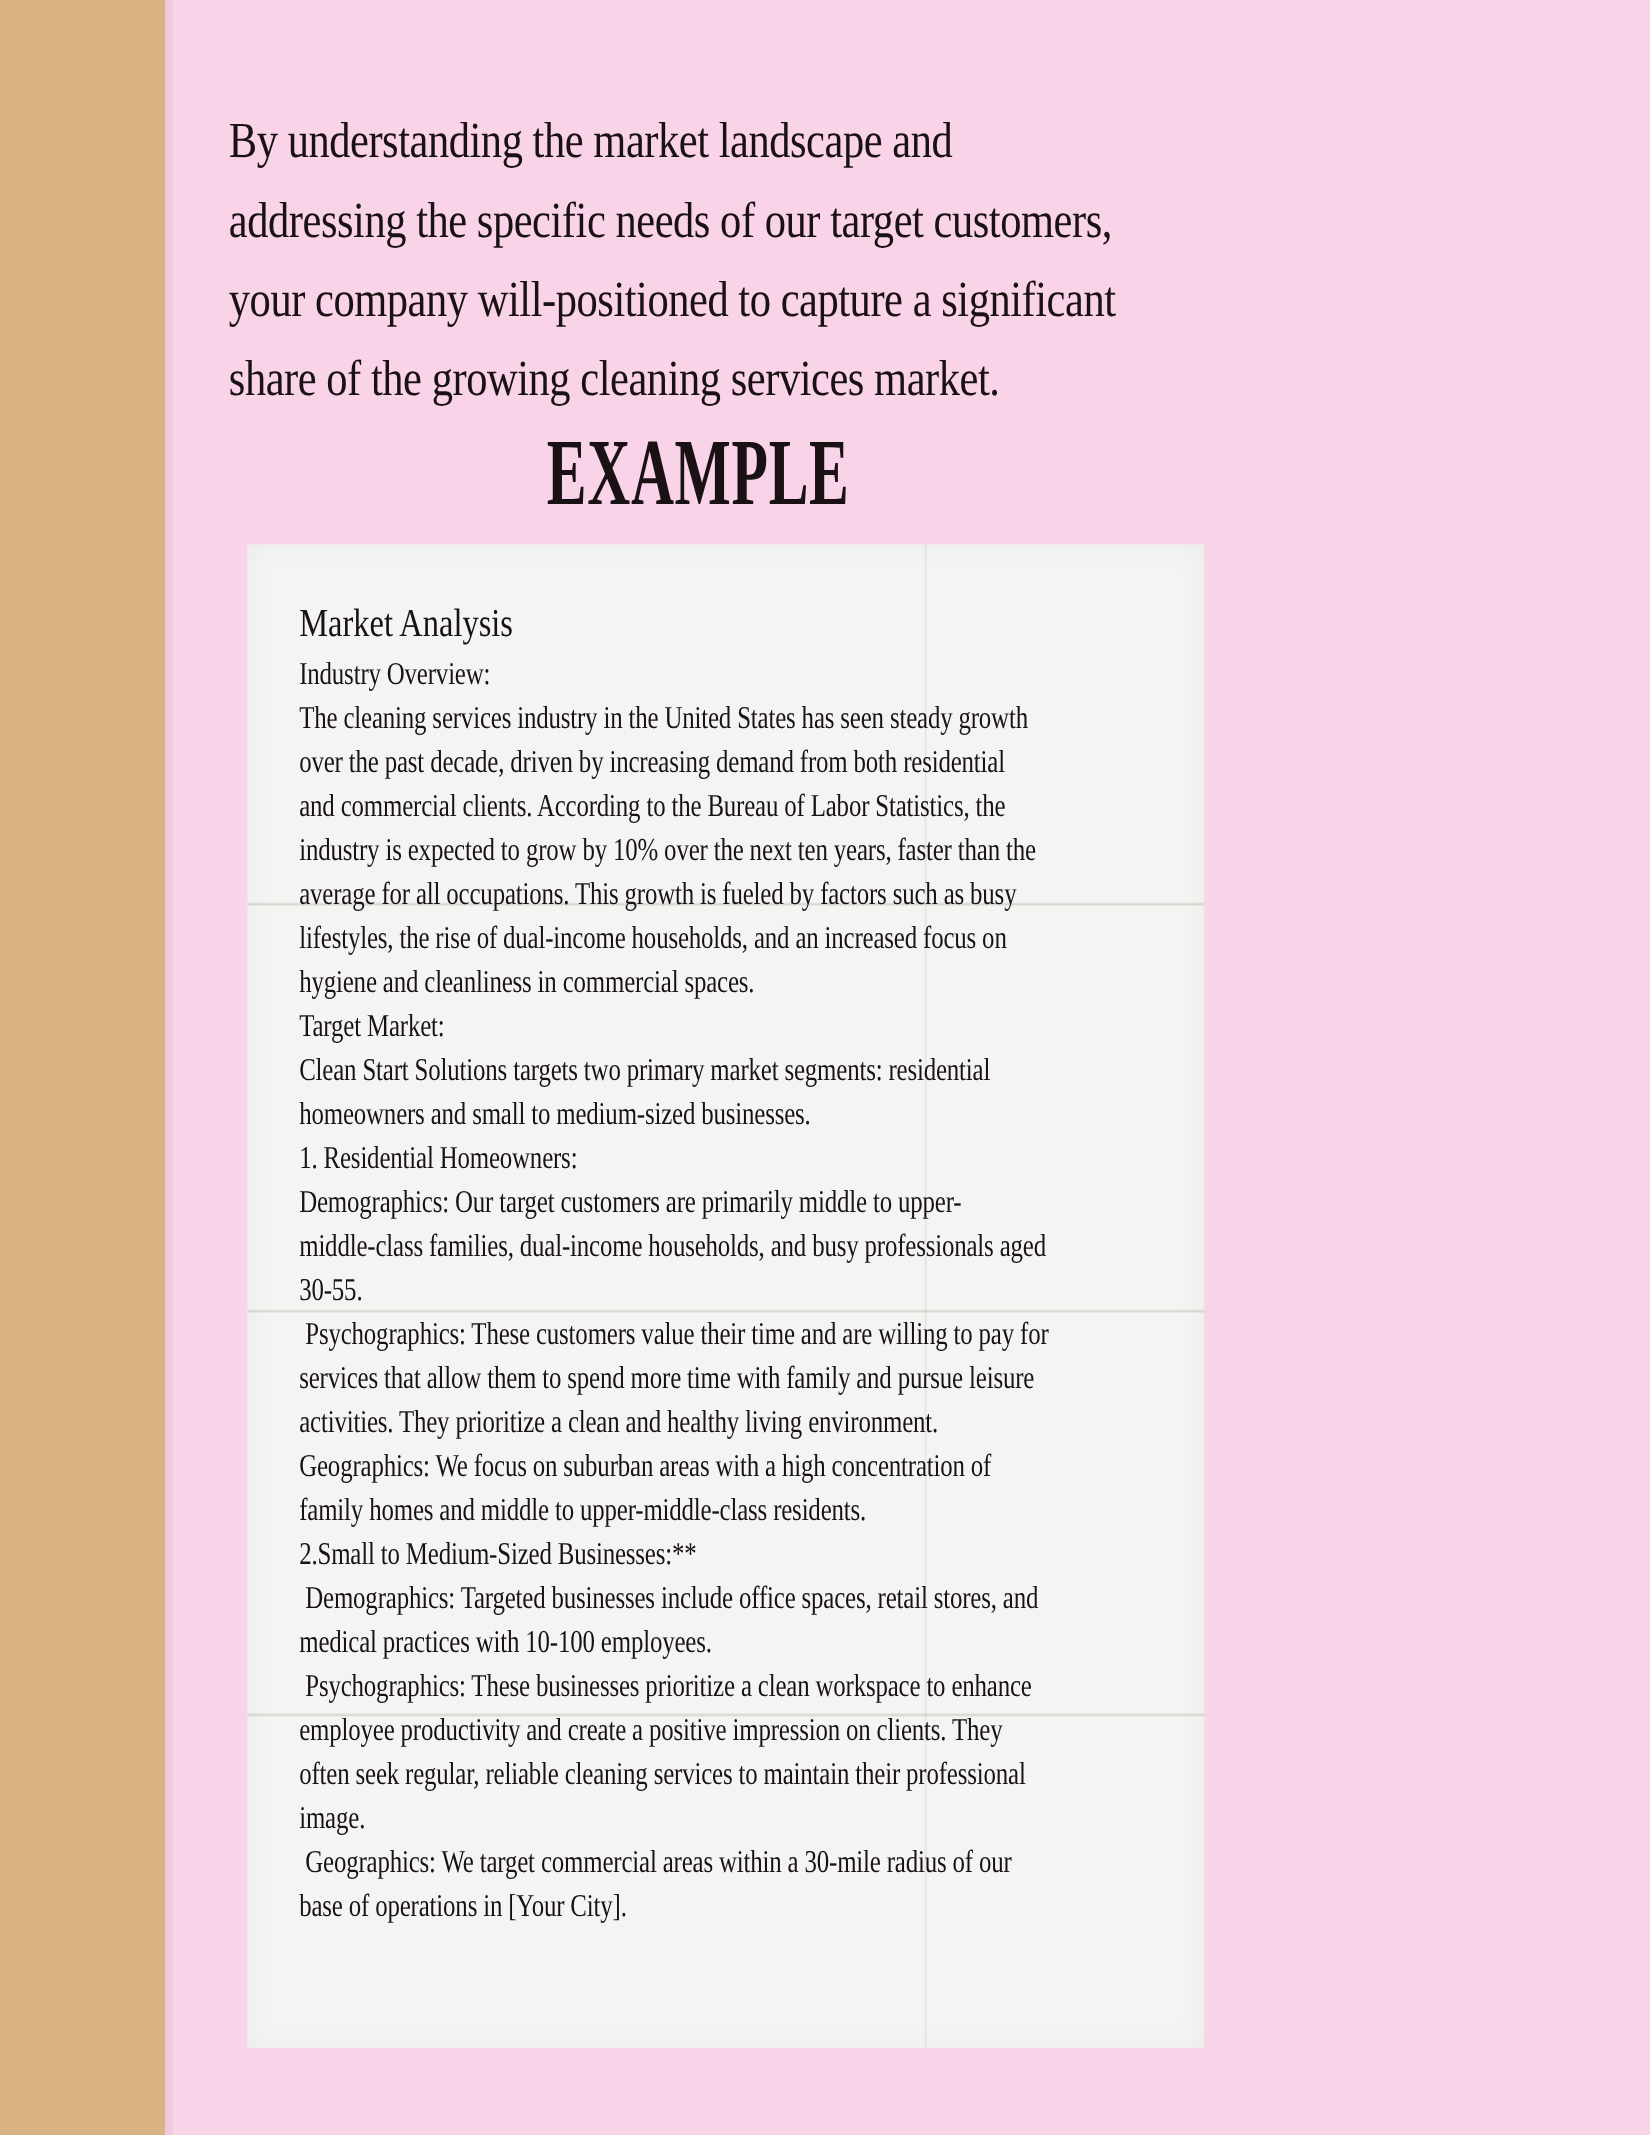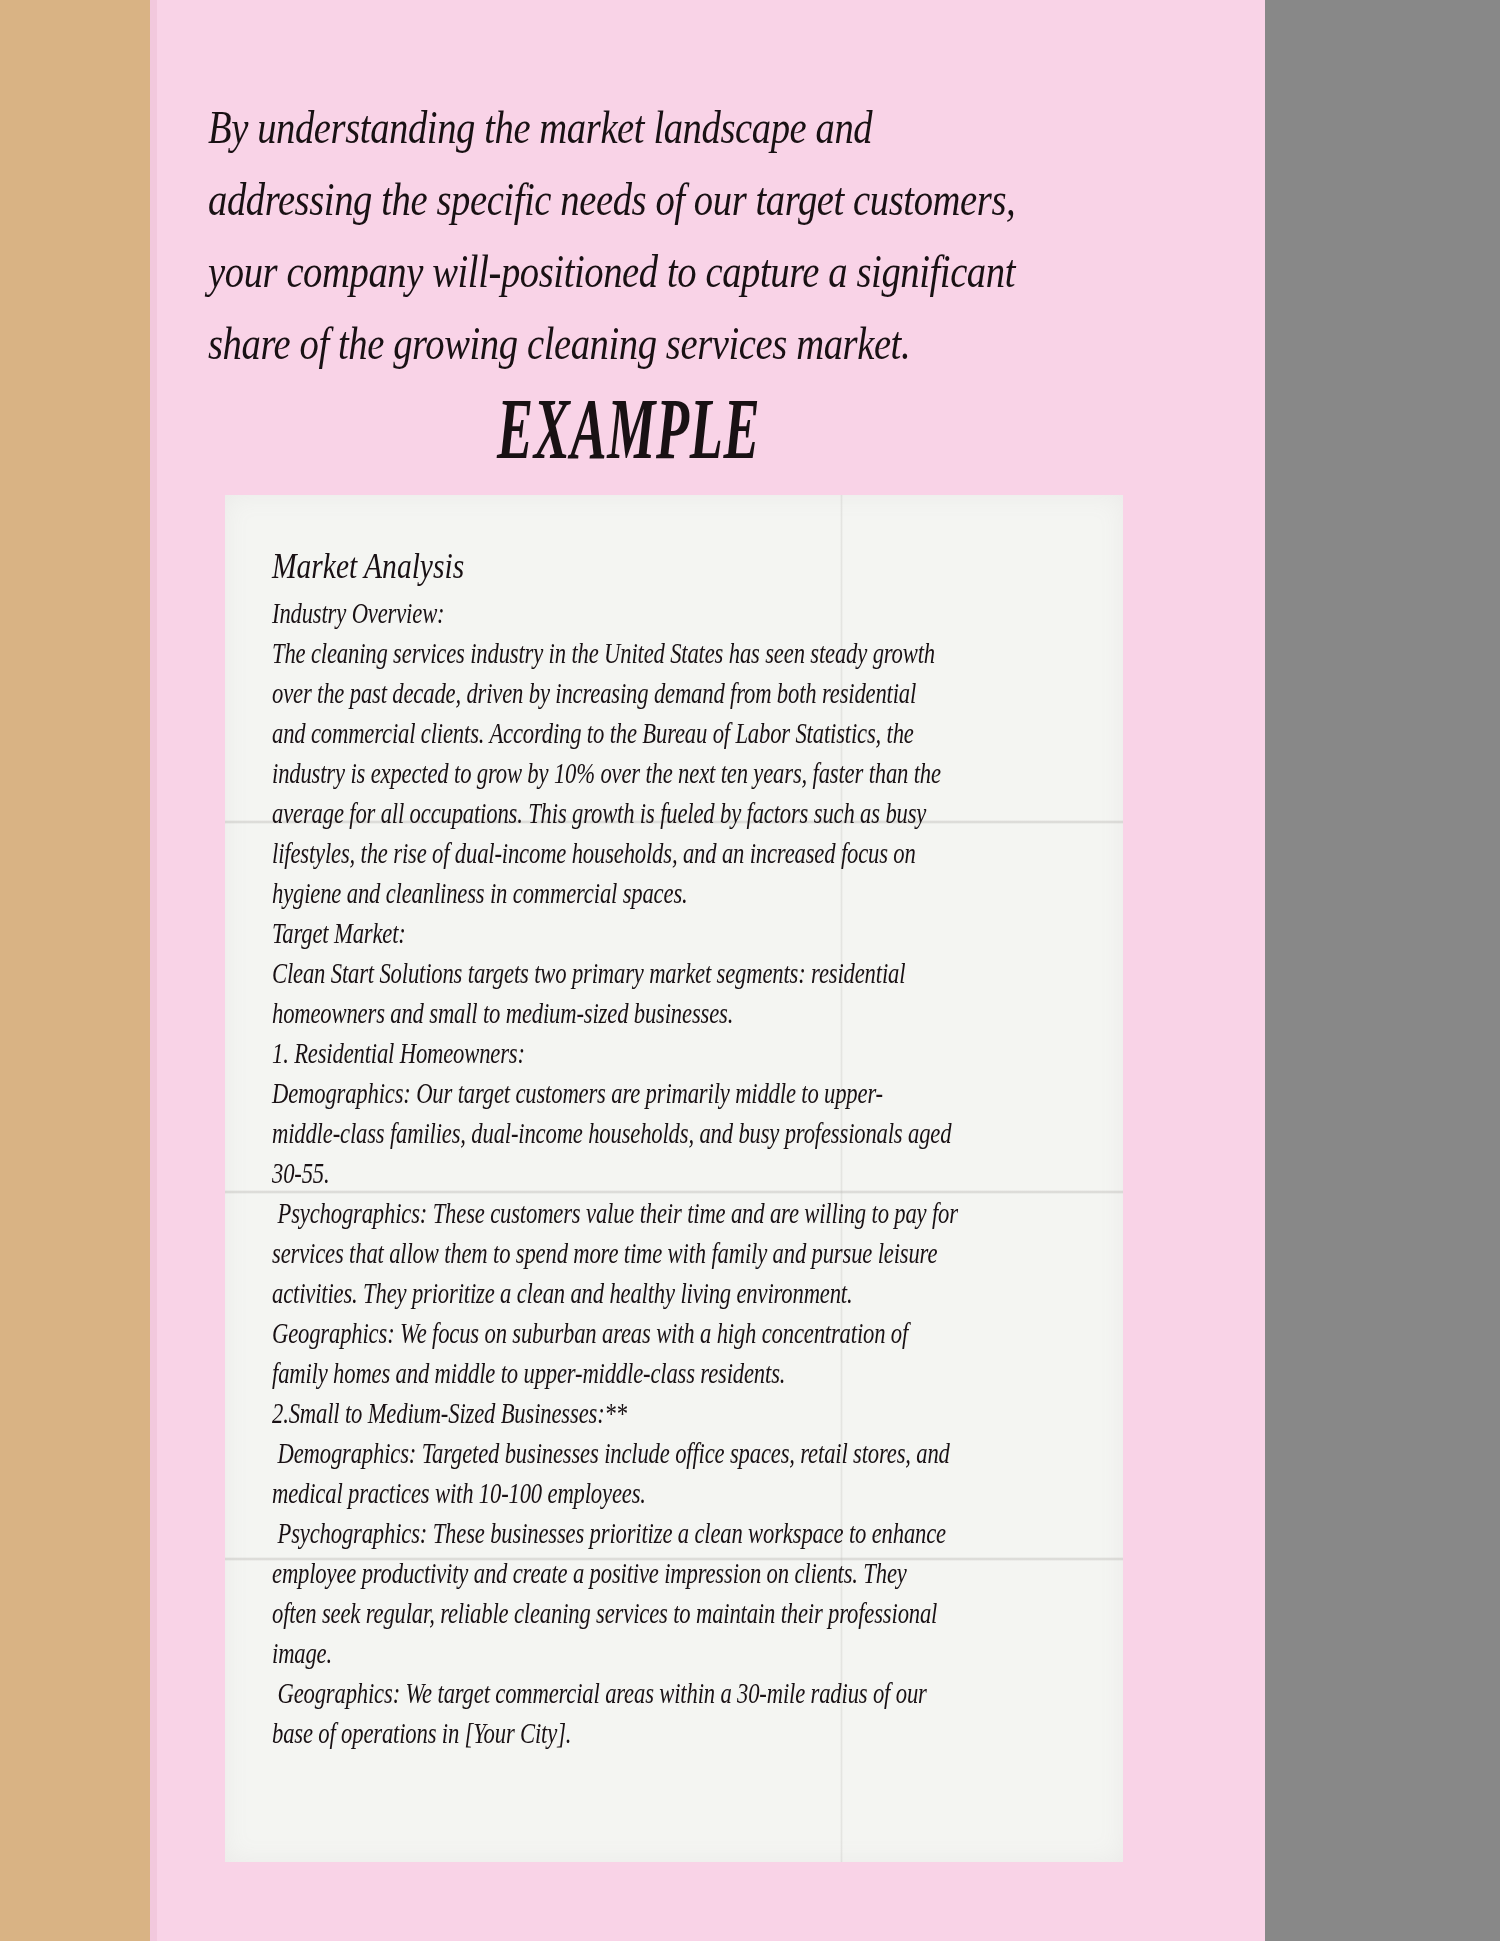--- a/index.html
+++ b/index.html
@@ -1,22 +1,21 @@
 <!DOCTYPE html>
 <html style="--tan: #d9b384; --pink: #f9d3e7; --pink-edge: #f2c8dd; --paper: #f4f5f2; --ink: #191114;"><head>
 <meta charset="utf-8">
 <style>
   html,body{margin:0;padding:0;background:#888;}
   .canvas{
     position:relative;
-    width:1265px;height:1941px;
+    width:1500px;height:1941px;
     overflow:hidden;
     background:var(--pink,#f9d3e7);
     font-family:"Liberation Serif", serif;
-    font-style:italic;
   }
   .stripe{
     position:absolute;left:0;top:0;width:150px;height:100%;
     background:var(--tan,#d9b384);
   }
   .stripe-edge{
     position:absolute;left:150px;top:0;width:7px;height:100%;
     background:var(--pink-edge,#f2c8dd);
   }
   .intro-text{
@@ -34,21 +33,20 @@
     color:var(--ink,#191114);
     letter-spacing:1px;
     white-space:pre;
     transform:scaleX(0.63);
     transform-origin:left top;
   }
   .paper{
     position:absolute;left:225px;top:495px;width:870px;height:1367px;
     background:var(--paper,#f4f5f2);
     box-shadow:inset 0 0 24px rgba(160,150,155,0.10);
-    padding-left:28px;
   }
   .crease{
     position:absolute;left:0;width:100%;height:4px;
     background:linear-gradient(to bottom, rgba(190,188,184,0) 0%, rgba(175,172,168,0.45) 50%, rgba(190,188,184,0) 100%);
     pointer-events:none;
   }
   .crease-1{top:325px;}
   .crease-2{top:695px;}
   .crease-3{top:1062px;}
   .crease-v{

